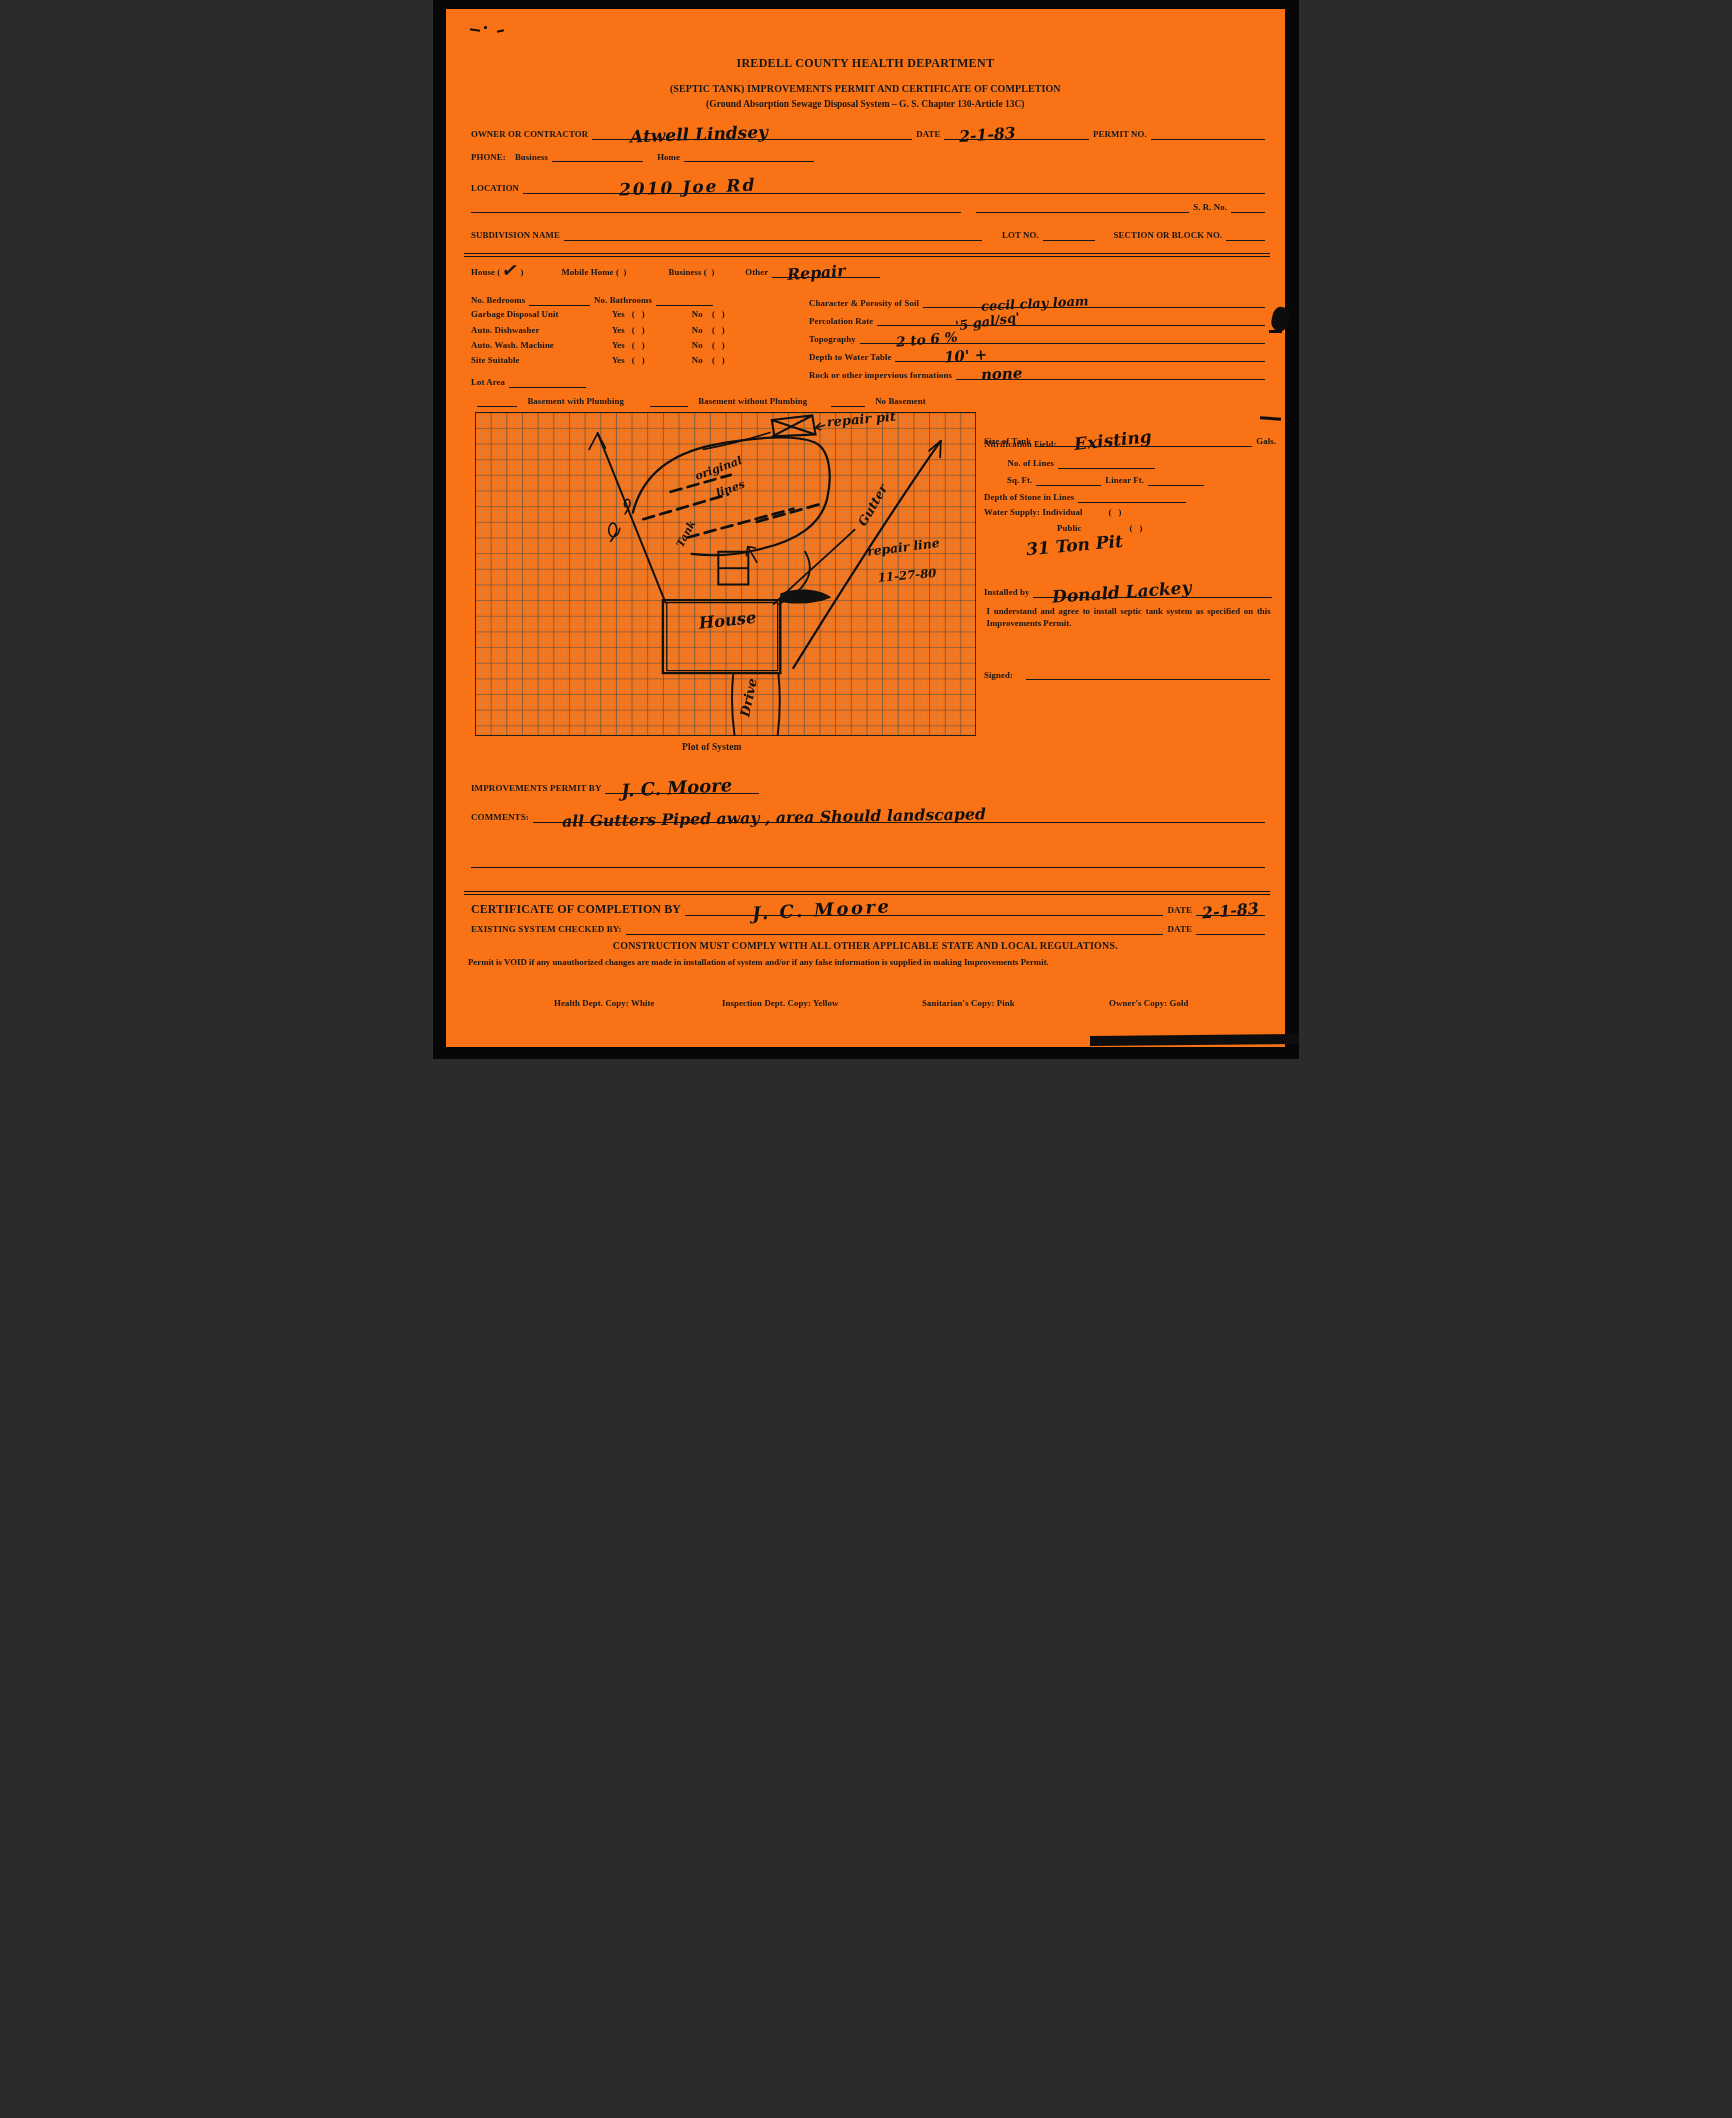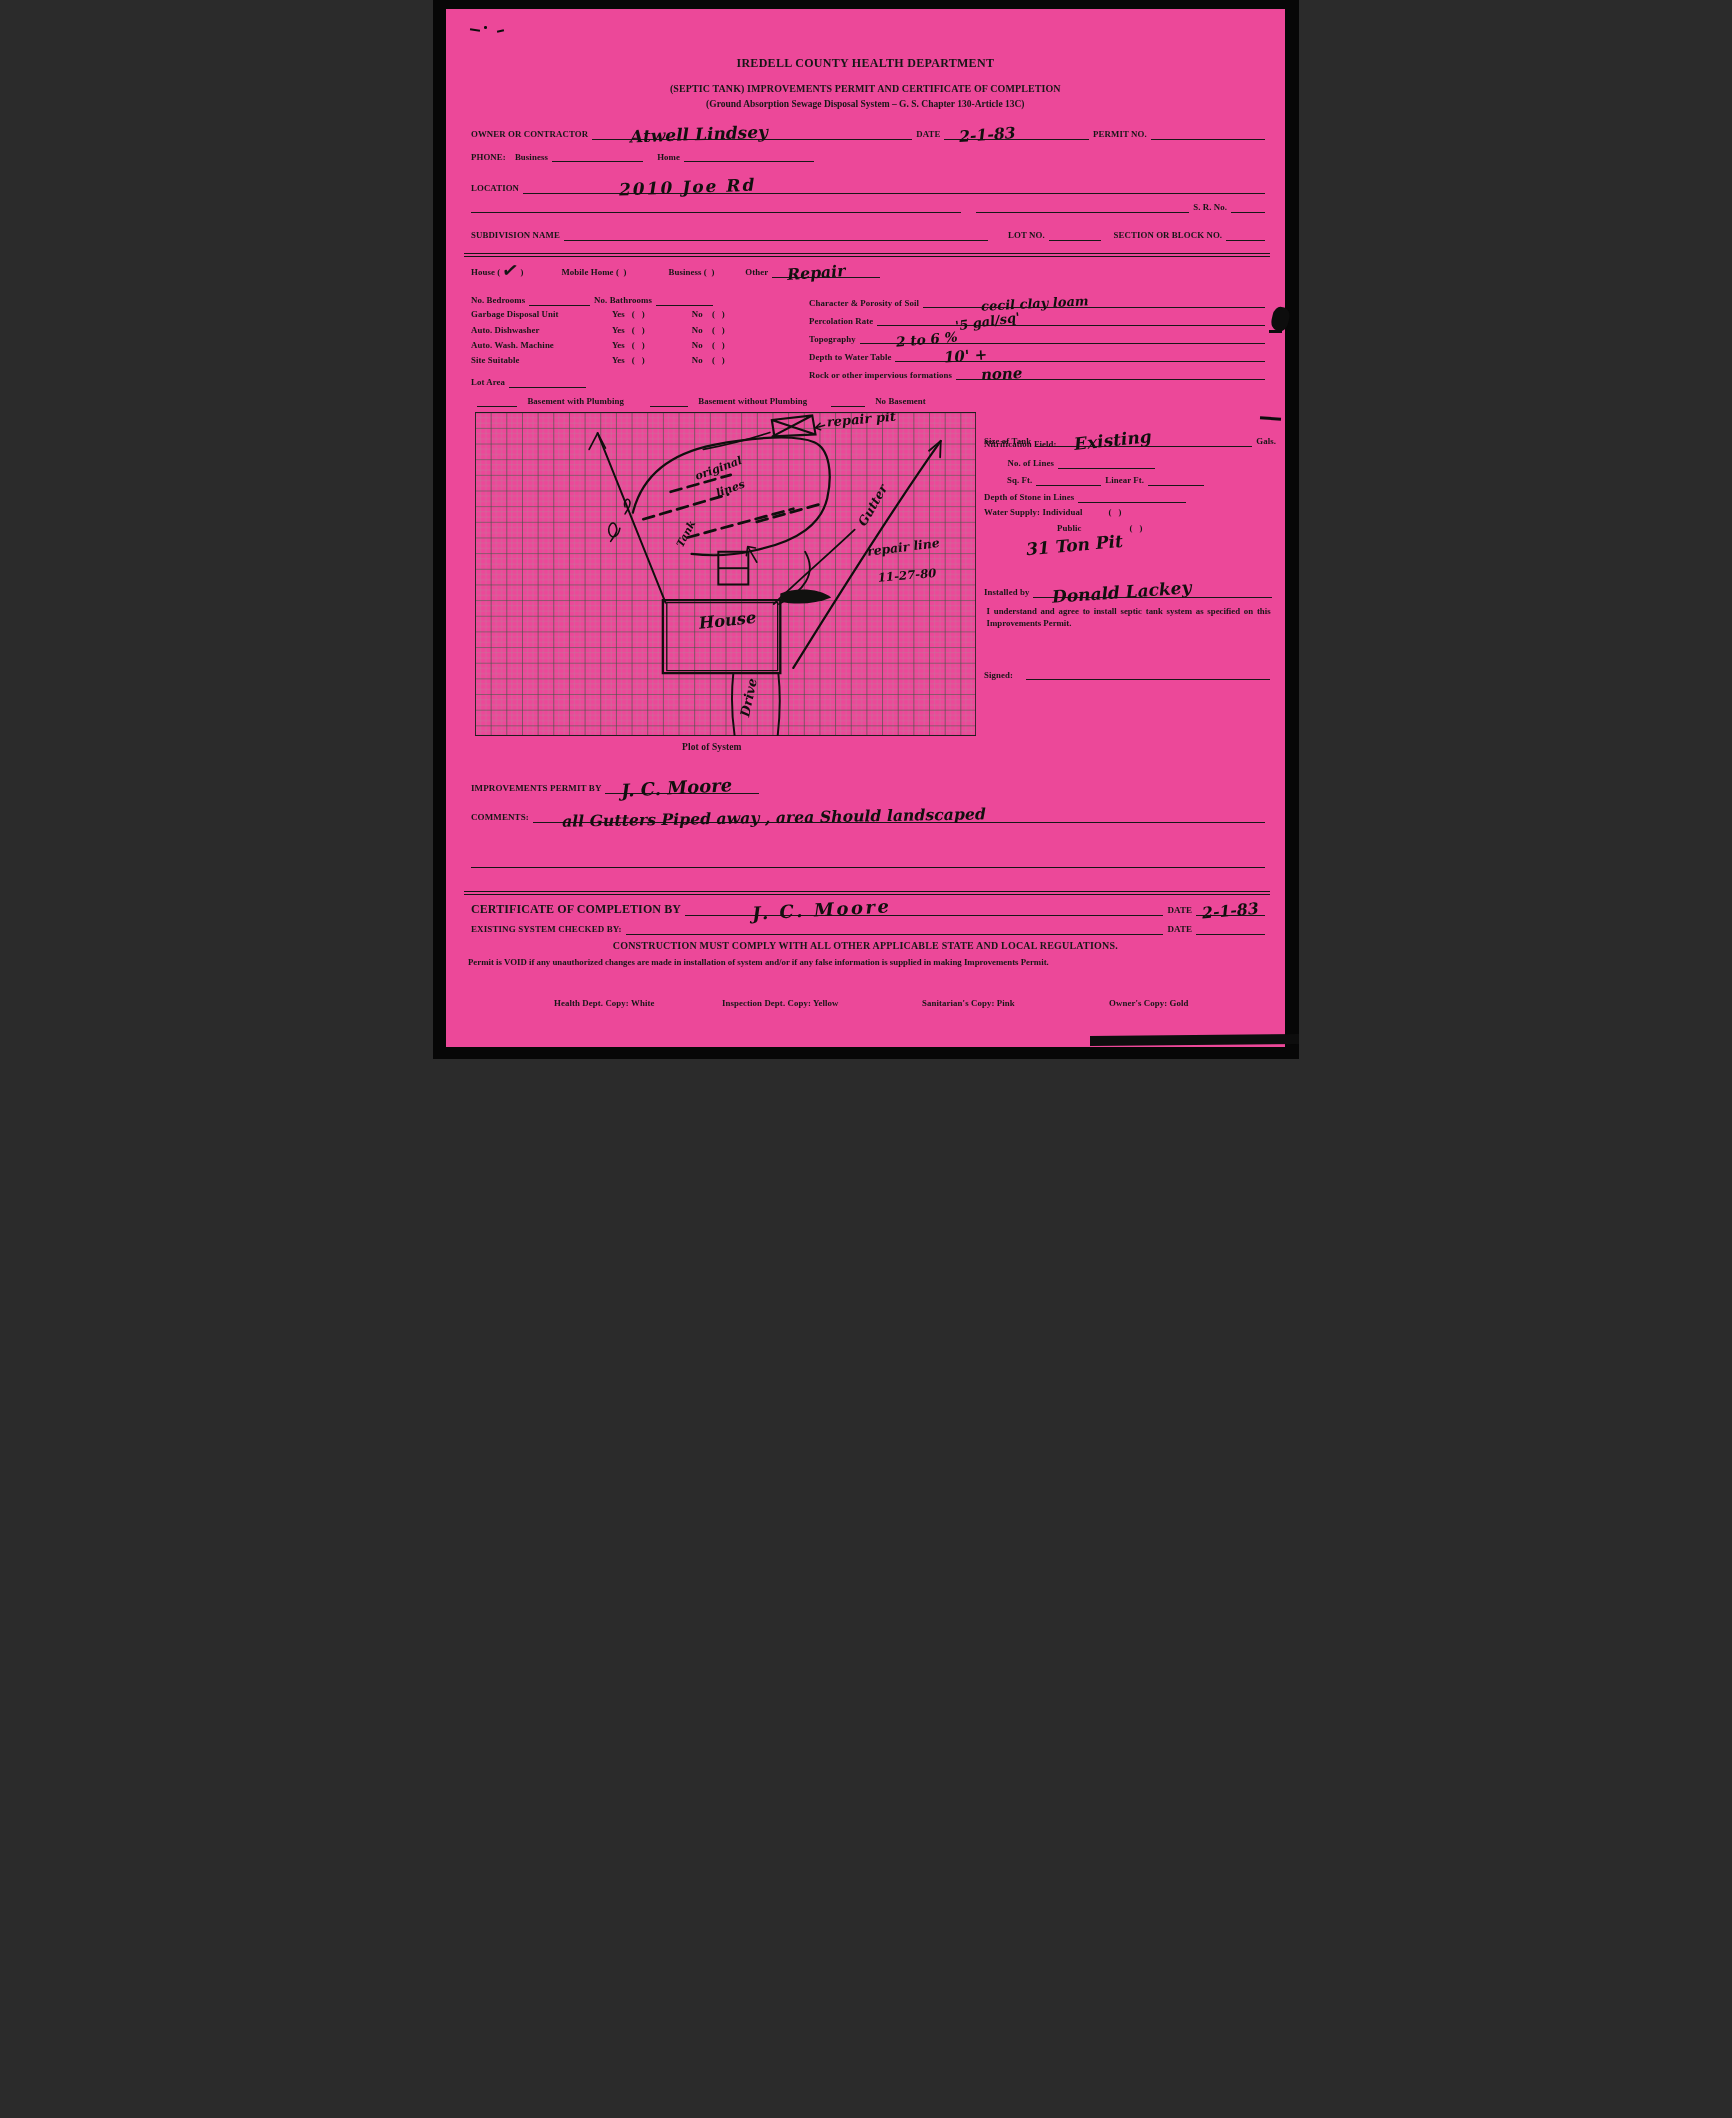--- a/index.html
+++ b/index.html
@@ -1,18 +1,18 @@
 <!DOCTYPE html>
 <html style="font-size:10.4px"><head>
 <meta charset="utf-8">
 <style>
   html,body{margin:0;padding:0;background:#2b2b2b;}
   .page{position:relative;width:866px;height:1059px;margin:0 auto;background:#070707;overflow:hidden;
         font-family:"Liberation Serif",serif;}
-  .paper{position:absolute;left:13px;top:8.5px;right:14.4px;bottom:12.4px;background:#ec4899;color:#161616;}
+  .paper{position:absolute;left:13px;top:8.5px;right:14.4px;bottom:12.4px;background:#f97316;color:#161616;}
   .cline{position:absolute;left:0;right:0;text-align:center;white-space:nowrap;}
   .t1{font-size:12px;font-weight:700;letter-spacing:0.3px;}
   .t2{font-size:10px;font-weight:700;letter-spacing:0.1px;}
   .t3{font-size:9.5px;font-weight:700;}
   .row{position:absolute;display:flex;align-items:flex-end;gap:3.9px;}
   .lbl{font-family:"Liberation Serif",serif;font-weight:700;font-size:8.8px;white-space:nowrap;letter-spacing:0.1px;line-height:1.1;}
   .pre{white-space:pre;}
   .fill{border-bottom:1.3px solid #171717;position:relative;height:9px;}
   .f{flex:1;}
   .hw{font-family:"DejaVu Serif",serif;font-style:italic;font-weight:700;color:#11100e;white-space:nowrap;line-height:.85;}
@@ -69,21 +69,21 @@
       <span class="fill" style="flex:1;margin-left:11.7px"></span>
       <span class="lbl">S. R. No.</span>
       <span class="fill" style="width:34px"></span>
     </div>
 
     <div class="row" style="left:25px;right:19.6px;top:218px;height:14.4px">
       <span class="lbl">SUBDIVISION NAME</span>
       <span class="fill f"></span>
       <span class="lbl" style="margin-left:15.7px">LOT NO.</span>
       <span class="fill" style="width:52px"></span>
-      <span class="lbl" style="margin-left:9px">SECTION OR BLOCK NO.</span>
+      <span class="lbl" style="margin-left:15px">SECTION OR BLOCK NO.</span>
       <span class="fill" style="width:39px"></span>
     </div>
 
     <div class="rule2" style="left:18px;right:14.4px;top:244px"></div>
 
     <div class="row" style="left:25px;right:19.6px;top:250px;height:19.6px">
       <span class="lbl">House (</span>
       <span class="chk">✓</span>
       <span class="lbl">)</span>
       <span class="lbl pre" style="margin-left:34px">Mobile Home (  )</span>

